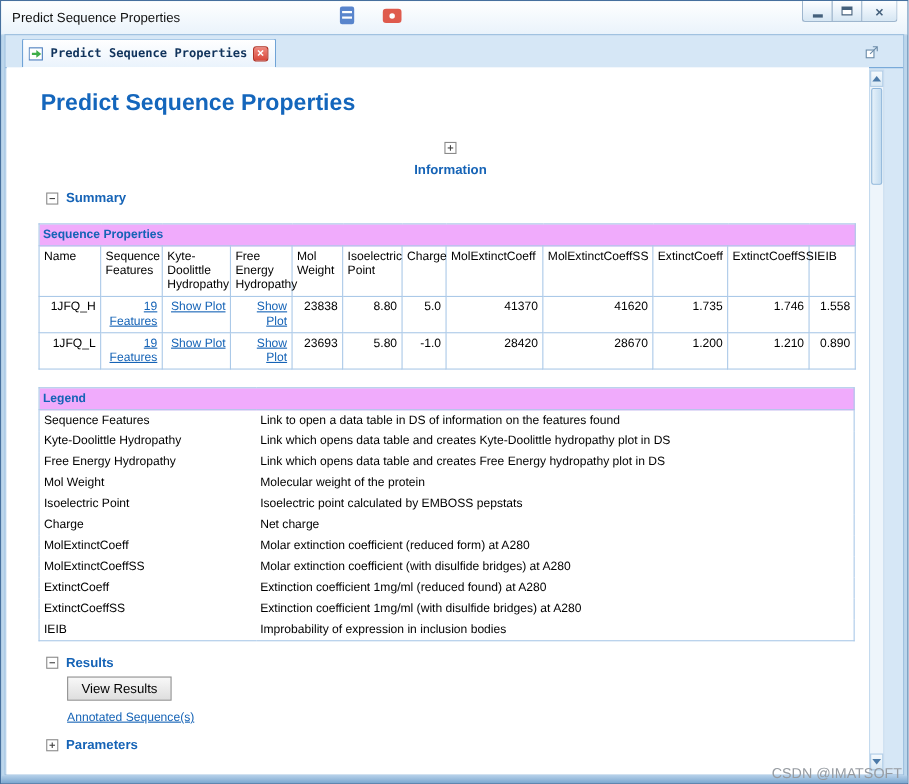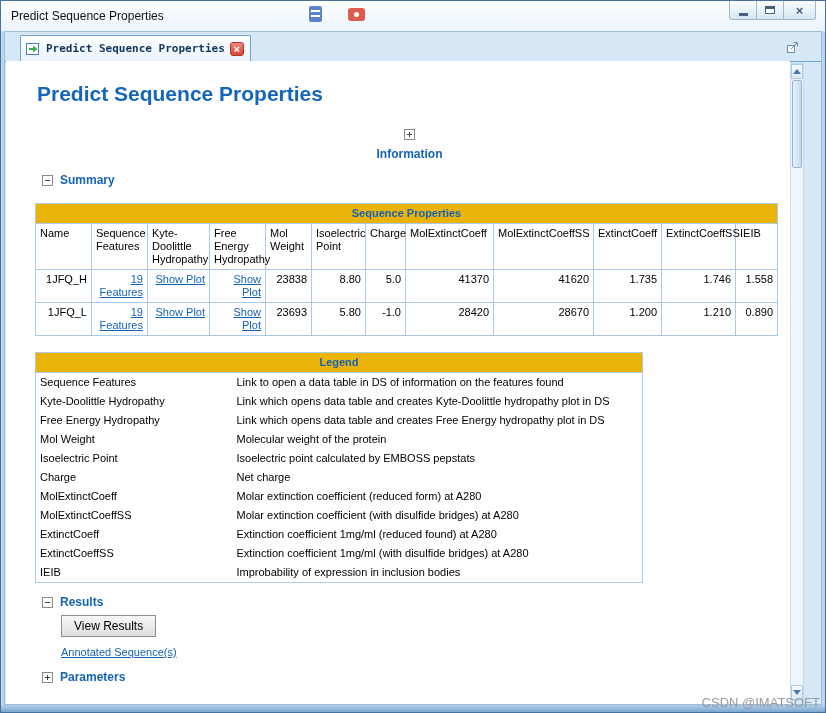--- a/index.html
+++ b/index.html
@@ -37,23 +37,23 @@
   
   .content{position:absolute;left:1px;top:29px;width:784px;height:643px;box-sizing:border-box;background:#fff;
        padding:0 13px 0 29px;overflow:hidden;}
   h1{color:#1466bc;font-size:21px;line-height:26px;font-weight:bold;margin:20px 0 0 2px;}
   .section{display:flex;align-items:center;gap:7px;margin:12px 0 0 7px;cursor:pointer;}
   .section.first{margin-top:22px;flex-direction:column;}
   .sec-label{color:#1563b6;font-weight:bold;font-size:12px;}
   .toggle{width:11px;height:11px;box-sizing:border-box;border:1px solid #8a8a8a;background:#fff;position:relative;flex:0 0 auto;}
   .toggle::before{content:"";position:absolute;left:2px;right:2px;top:4px;height:1px;background:#444;}
   .toggle.plus::after{content:"";position:absolute;top:2px;bottom:2px;left:4px;width:1px;background:#444;}
-  table{border-collapse:collapse;table-layout:fixed;font-size:11px;color:#000;margin:16px 0 0 0;width:608px;}
+  table{border-collapse:collapse;table-layout:fixed;font-size:11px;color:#000;margin:16px 0 0 0;width:742px;}
   th,td{border:1px solid #abc9e8;padding:3px 4px;text-align:left;vertical-align:top;font-weight:normal;line-height:13px;}
-  .tbl-title{background:#eab308;color:#1563b6;font-weight:bold;text-align:center;padding:3px;}
+  .tbl-title{background:#f0abfc;color:#1563b6;font-weight:bold;padding:3px;}
   .props td{height:26px;text-align:right;}
   .legend-tbl{border:1px solid #abc9e8;}
   .legend-tbl td{border:none;padding:3px 4px 3px 4px;}
   .lnk{color:#1563b6;text-decoration:underline;cursor:pointer;}
   .indent{margin-left:26px;}
   .linkrow{margin-top:9px;font-size:11px;}
   .btnrow{margin-top:6px;}
   .btn{padding:3px 12px;font-size:12px;font-family:"Liberation Sans",sans-serif;color:#000;cursor:pointer;
        background:linear-gradient(#f8f8f8,#dedede);border:1px solid #8d8d8d;}
   .footer{color:#1563b6;font-size:11px;margin:22px 0 0 2px;}

